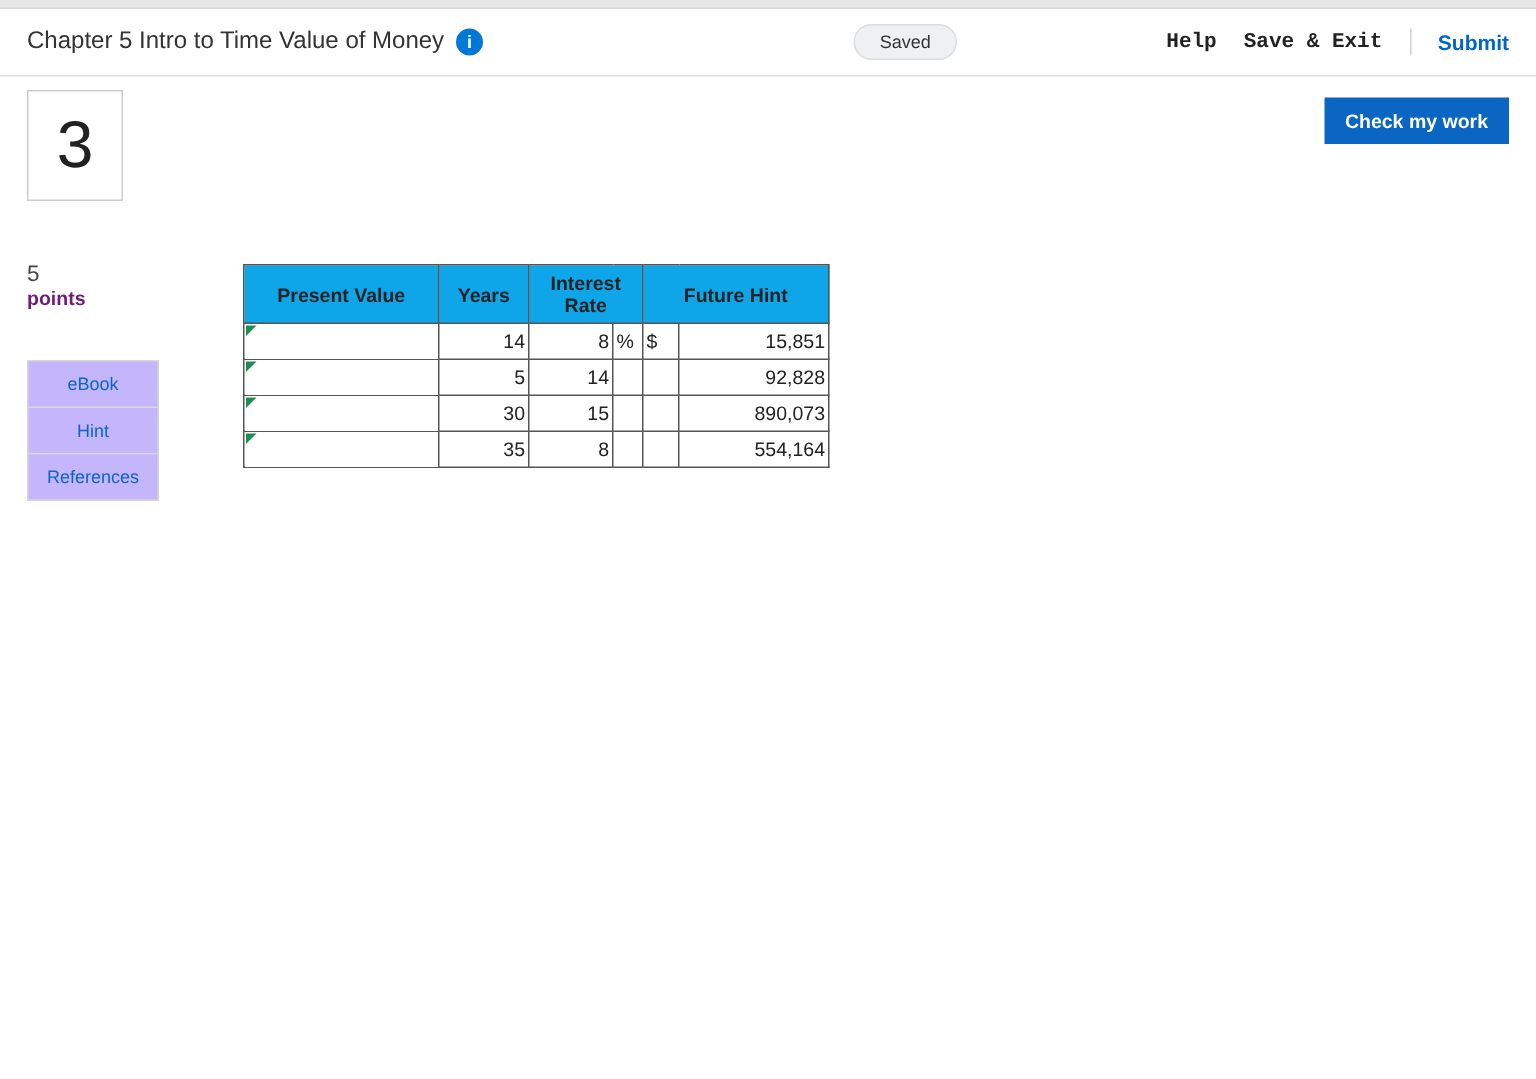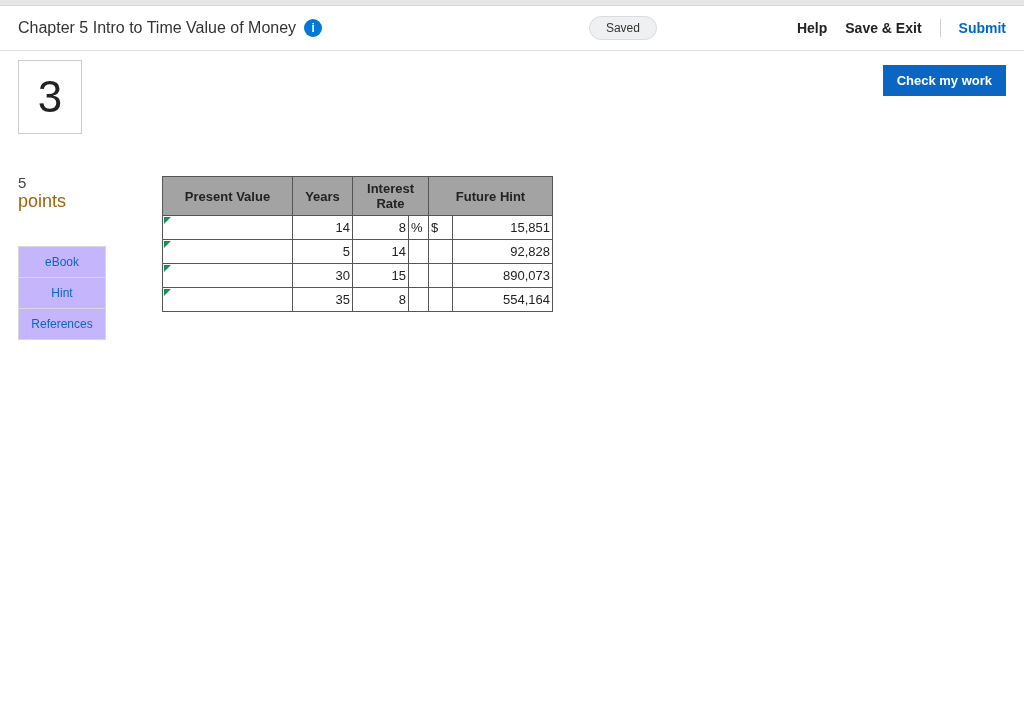--- a/index.html
+++ b/index.html
@@ -51,20 +51,21 @@
   }
   .header-actions {
     display: flex;
     align-items: center;
     gap: 18px;
   }
   .header-link {
     font-weight: 700;
     color: #222;
     cursor: pointer;
+    font-family: Liberation Mono, monospace;
   }
   .header-sep {
     width: 1px; height: 18px; background: #d0d0d0;
   }
   .submit-link {
     color: #0066cc;
     font-weight: 700;
     cursor: pointer;
   }
 
@@ -99,23 +100,24 @@
     display: flex; align-items: center; justify-content: center;
     font-size: 44px;
     margin-bottom: 40px;
     margin-top: -38px;
   }
   .points-num {
     font-size: 15px;
     color: #444;
   }
   .points-label {
-    font-size: 18px;
-    color: #a16207;
+    font-size: 13px;
+    color: #701a75;
     margin-bottom: 34px;
+    font-weight: bold;
   }
   .side-btn {
     display: flex;
     align-items: center;
     justify-content: center;
     width: 88px;
     height: 32px;
     border: 1px solid #d7d7d7;
     background: #c4b5fd;
     color: #0a66c2;
@@ -144,21 +146,21 @@
   .answer-table {
     margin-top: 28px;
     border-collapse: collapse;
     margin-left: 22px;
   }
   .answer-table th, .answer-table td {
     border: 1px solid #555;
     padding: 2px;
   }
   .answer-table th {
-    background: #a3a3a3;
+    background: #0ea5e9;
     font-weight: 700;
     font-size: 13px;
     padding: 4px 10px;
     text-align: center;
   }
   .answer-table td {
     font-size: 13px;
     height: 24px;
   }
   .pv-cell {

